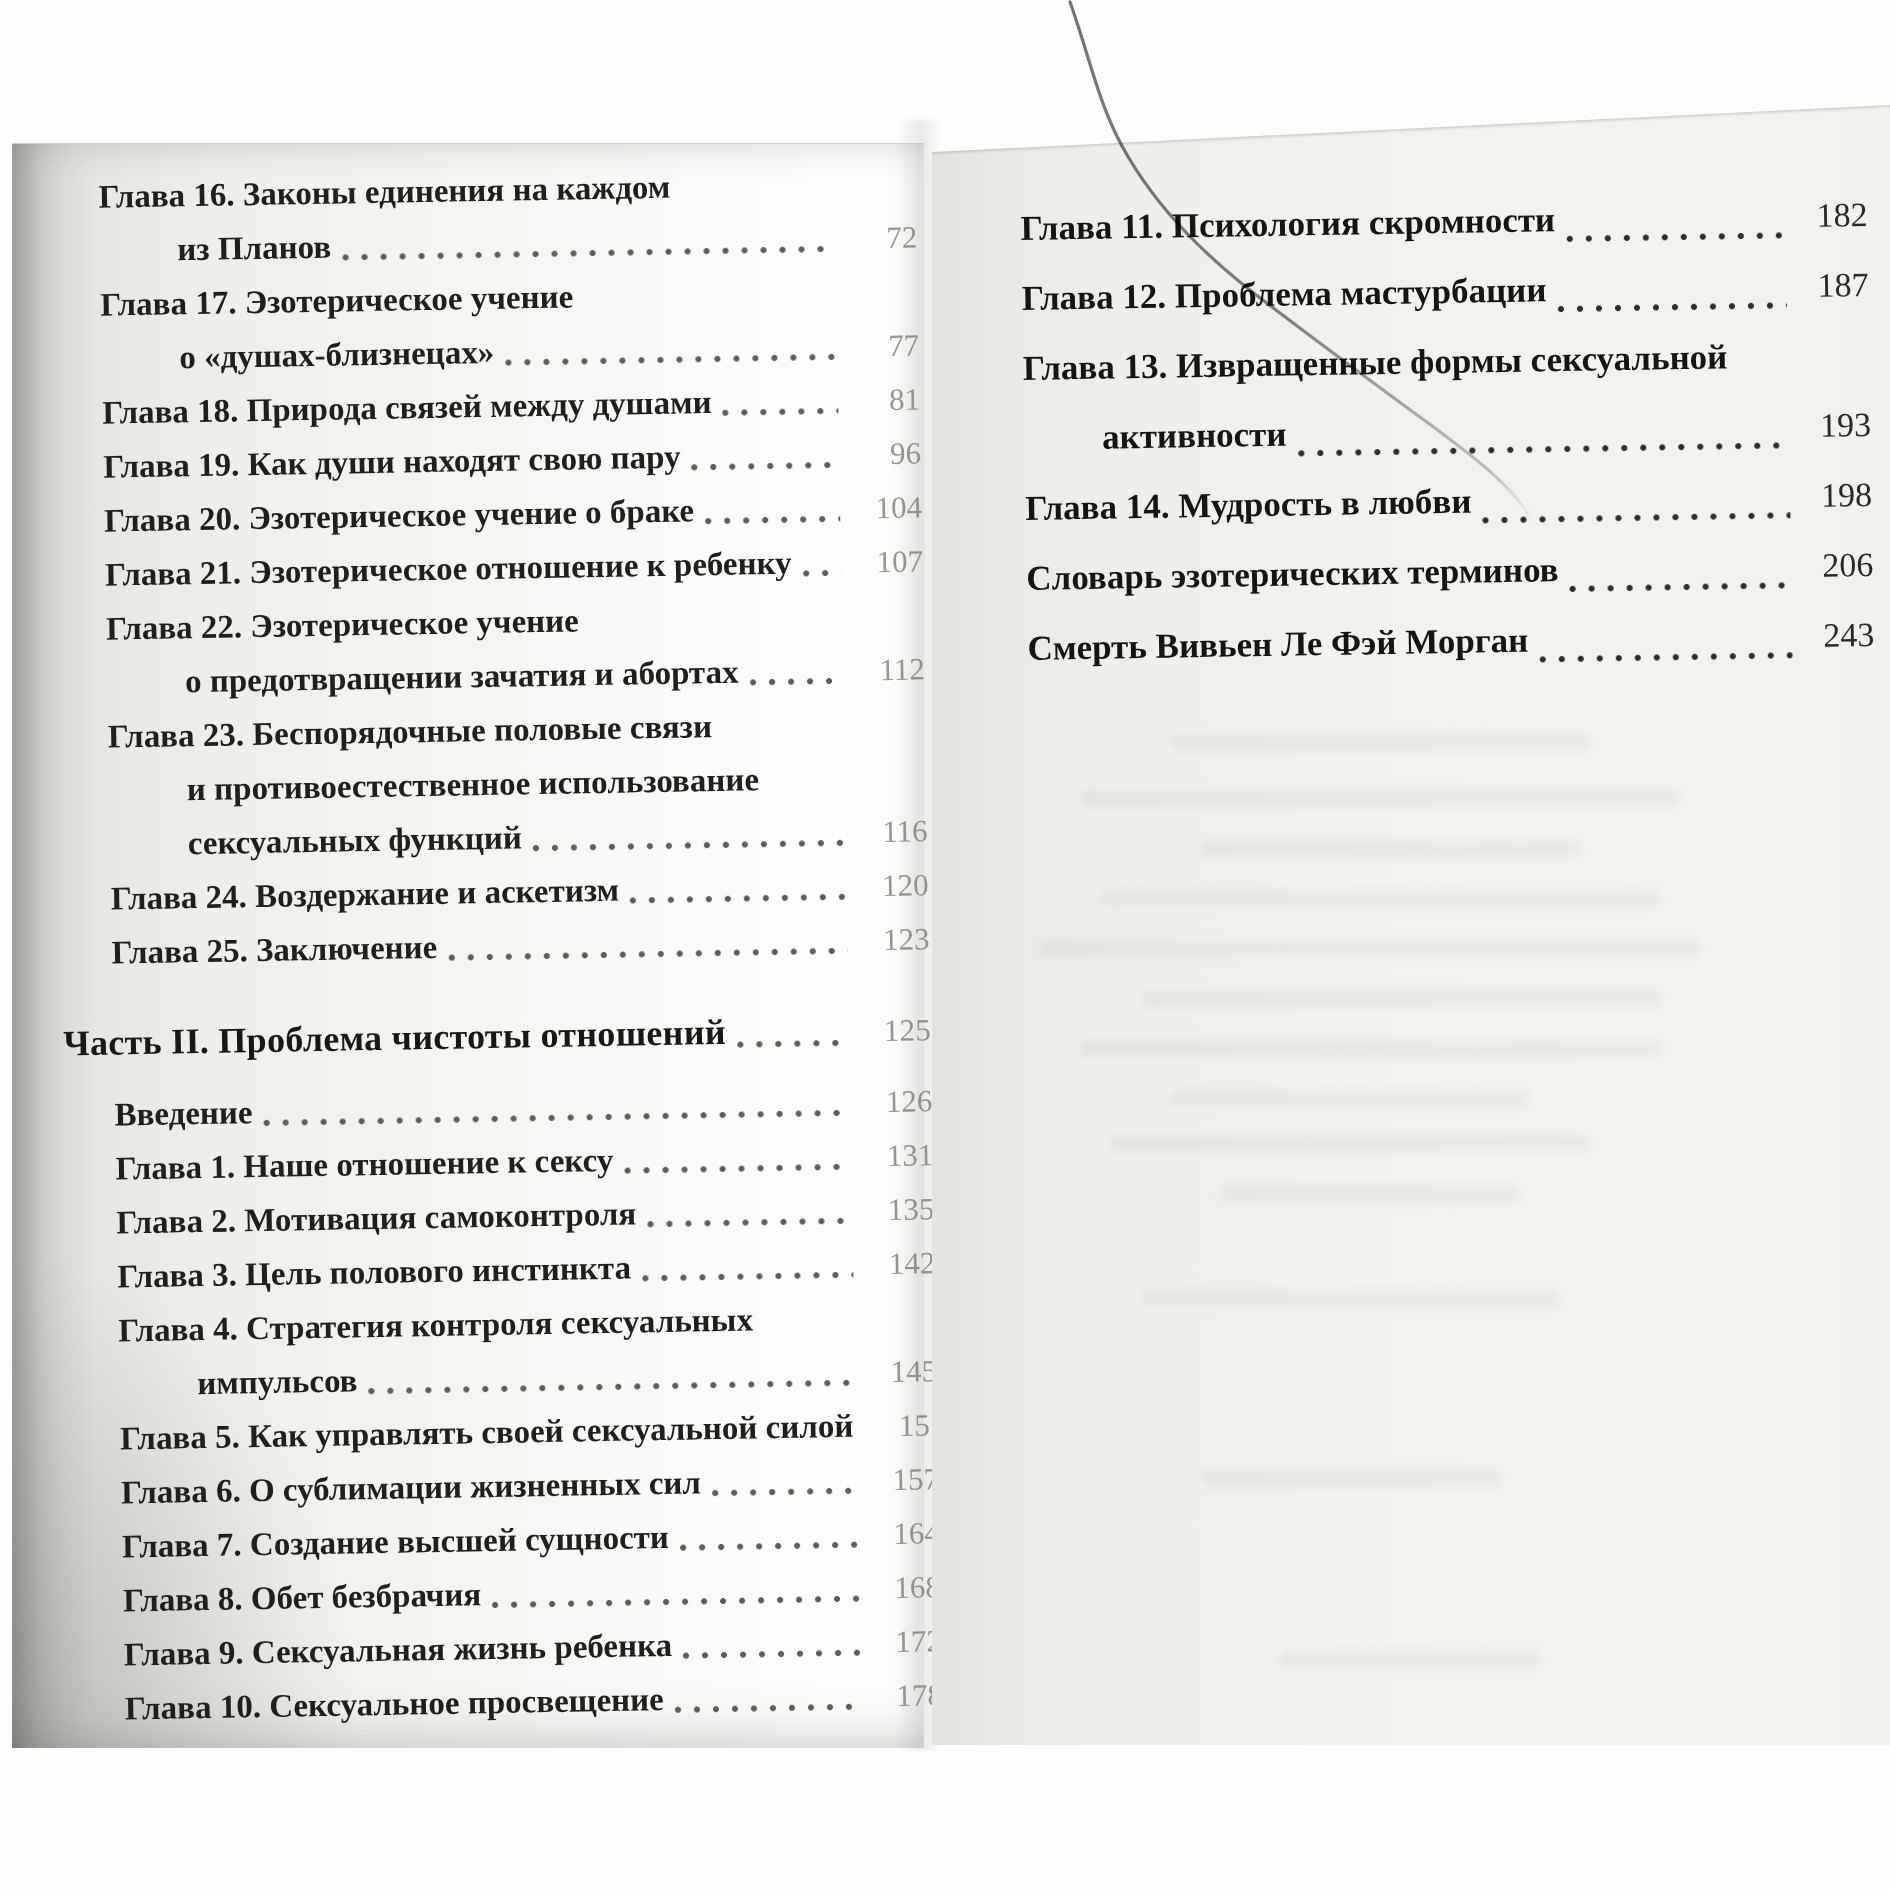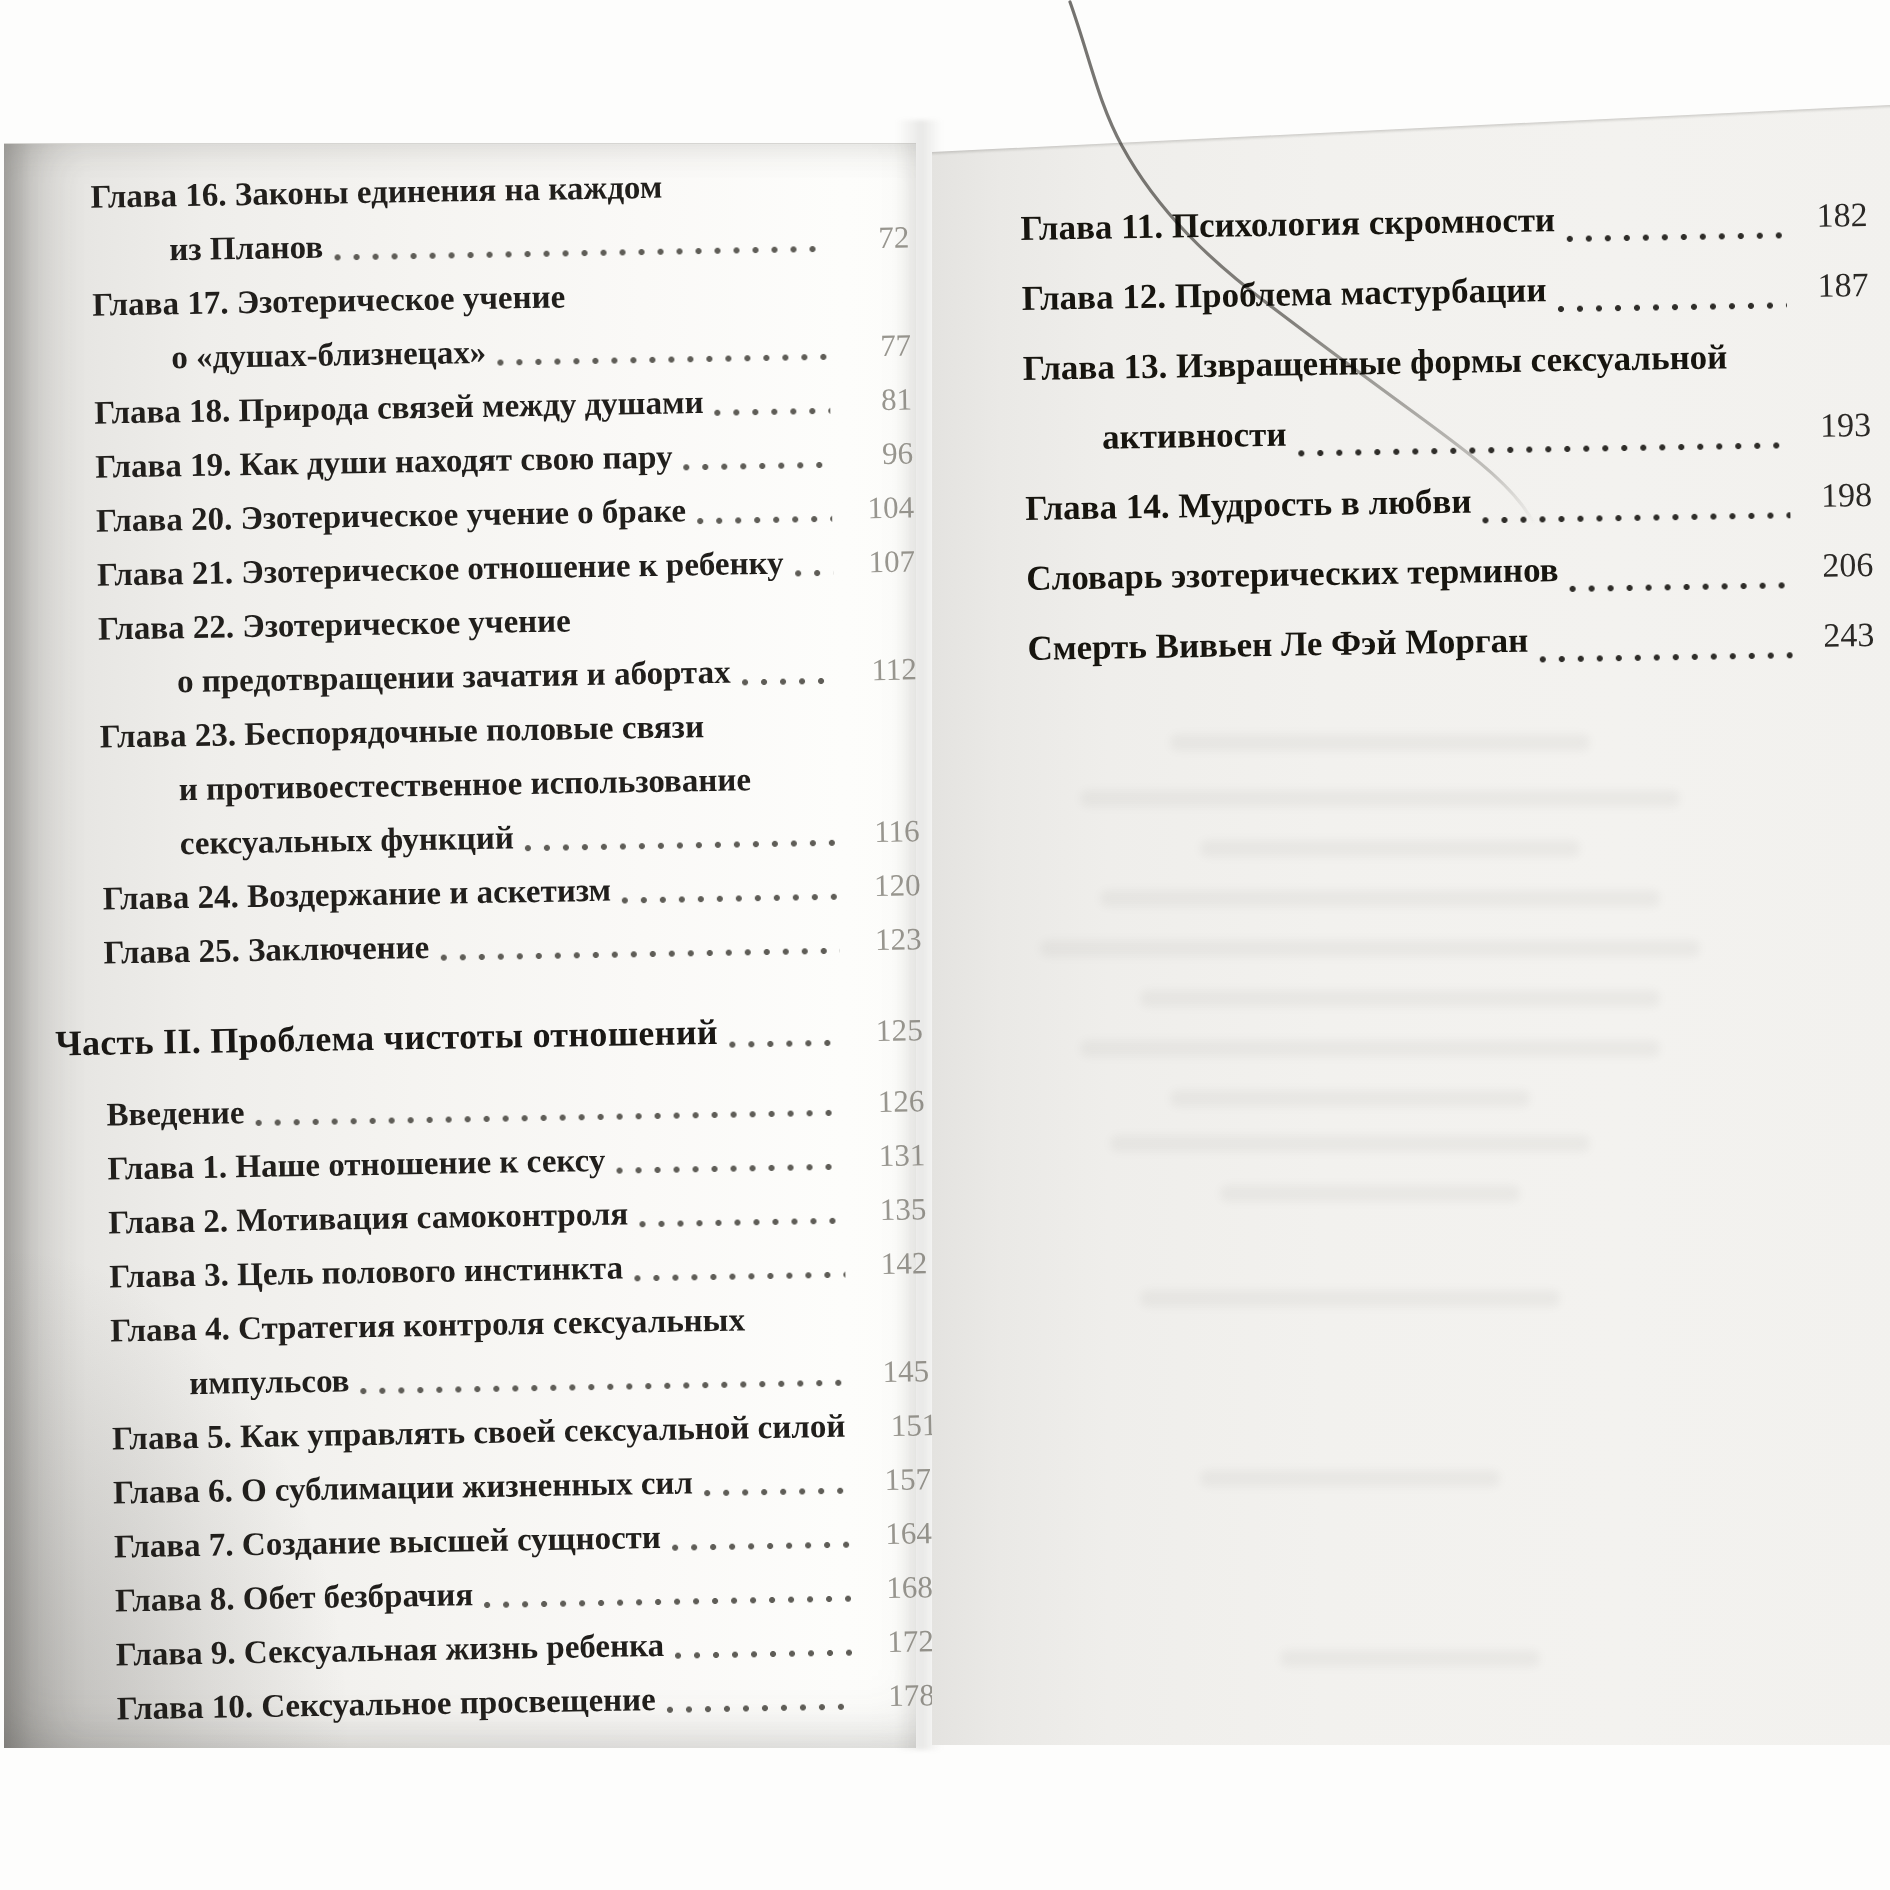--- a/index.html
+++ b/index.html
@@ -3,21 +3,21 @@
 <meta charset="utf-8">
 <style>
   html,body{margin:0;padding:0;background:#ffffff;}
   .stage{
     position:relative;width:1890px;height:1890px;overflow:hidden;
     background:#fdfdfc;
     font-family:"Liberation Serif","DejaVu Serif",serif;
   }
   
   .page-left{
-    position:absolute;left:4px;top:143px;width:912px;height:1604px;
+    position:absolute;left:12px;top:143px;width:912px;height:1604px;
     background:linear-gradient(to right,
       #c6c5c2 0,#dcdbd8 3%,#e7e6e3 9%,#efeeeb 22%,
       #f5f4f1 45%,#faf9f7 70%,#fdfdfb 92%,#fcfcfa 100%);
     border-top:1px solid #d6d5d2;
     box-shadow:inset 46px 0 60px -32px rgba(70,68,64,.38),
                inset 0 -34px 70px -40px rgba(70,68,64,.28),
                inset 0 26px 40px -30px rgba(70,68,64,.14);
   }
   .corner-shadow{
     position:absolute;left:0;bottom:0;width:360px;height:520px;

